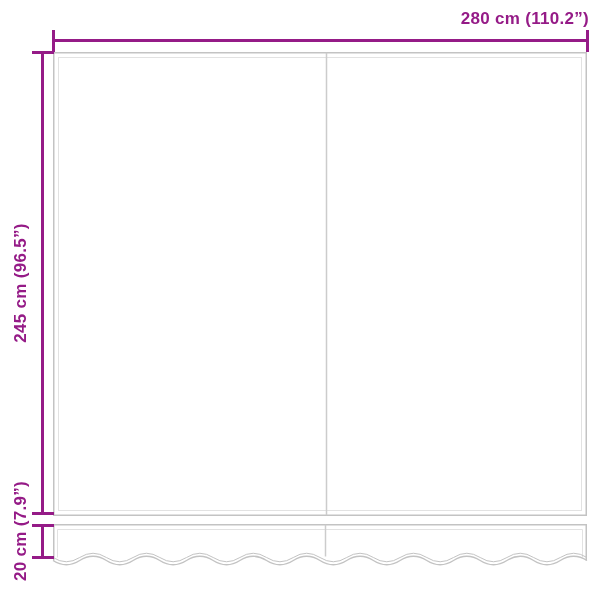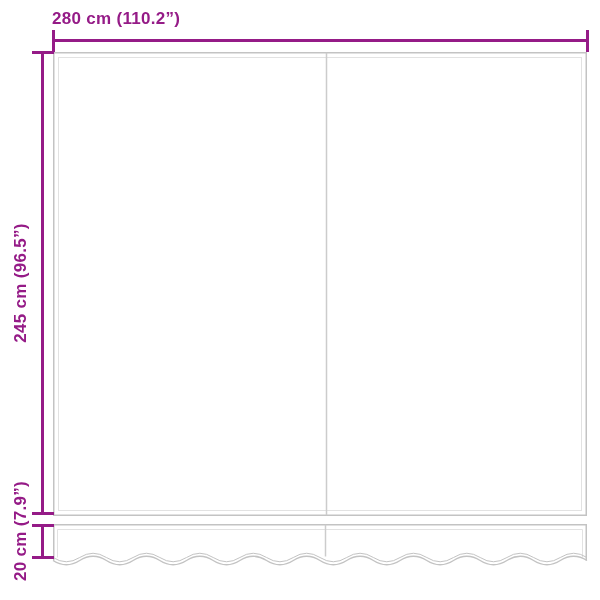--- a/index.html
+++ b/index.html
@@ -22,21 +22,21 @@
   .dim-label{
     position:absolute;
     color:var(--accent);
     font-size:17px;
     font-weight:700;
     letter-spacing:.3px;
     white-space:nowrap;
   }
   .dim-label.horiz{
     left:52px;width:537px;top:9px;
-    text-align:left;
+    text-align:right;
   }
   .dim-label.vert{
     transform:translate(-50%,-50%) rotate(-90deg);
   }
   .dim-label.vert.h245{left:21px;top:283px;}
   .dim-label.vert.h20{left:21px;top:531px;}
 </style>
 </head>
 <body>
 

